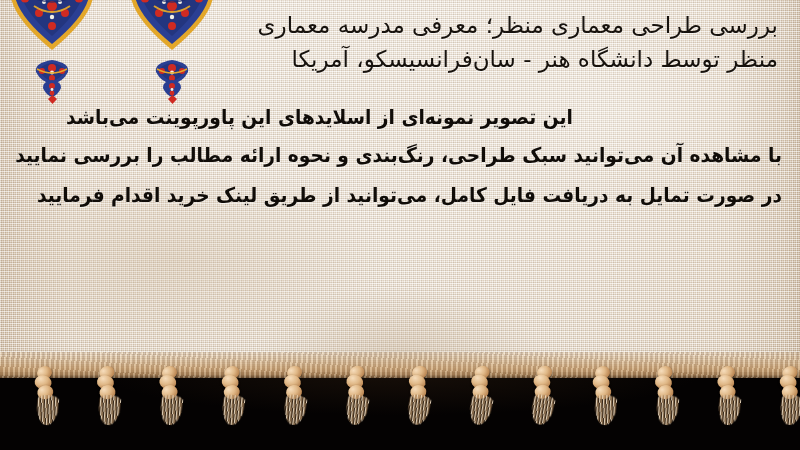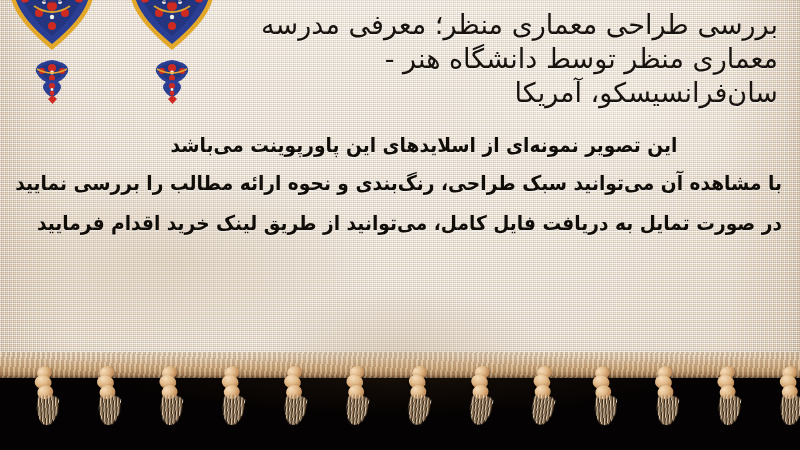--- a/index.html
+++ b/index.html
@@ -86,32 +86,32 @@
 
   
   .title {
     position: absolute;
     right: 22px;
     top: 8px;
     width: 572px;
     text-align: right;
     direction: rtl;
     color: #17120d;
-    font-size: 27px;
+    font-size: 23px;
     line-height: 34px;
     font-weight: 400;
     letter-spacing: -0.2px;
     text-shadow: 0 1px 0 rgba(255,255,255,.45);
   }
   .body-lines {
     position: absolute;
     right: 18px;
-    top: 128px;
+    top: 100px;
     width: 770px;
-    text-align: center;
+    text-align: left;
     direction: rtl;
     color: #100c08;
     font-weight: bold;
   }
   .bline {
     white-space: nowrap;
     text-shadow: 0 1px 0 rgba(255,255,255,.4);
   }
   .bline.l1 { font-size: 20px; line-height: 35px; transform: scaleX(.93); transform-origin: right center; }
   .bline.l2 { font-size: 20px; line-height: 40px; transform: scaleX(.93); transform-origin: right center; }

